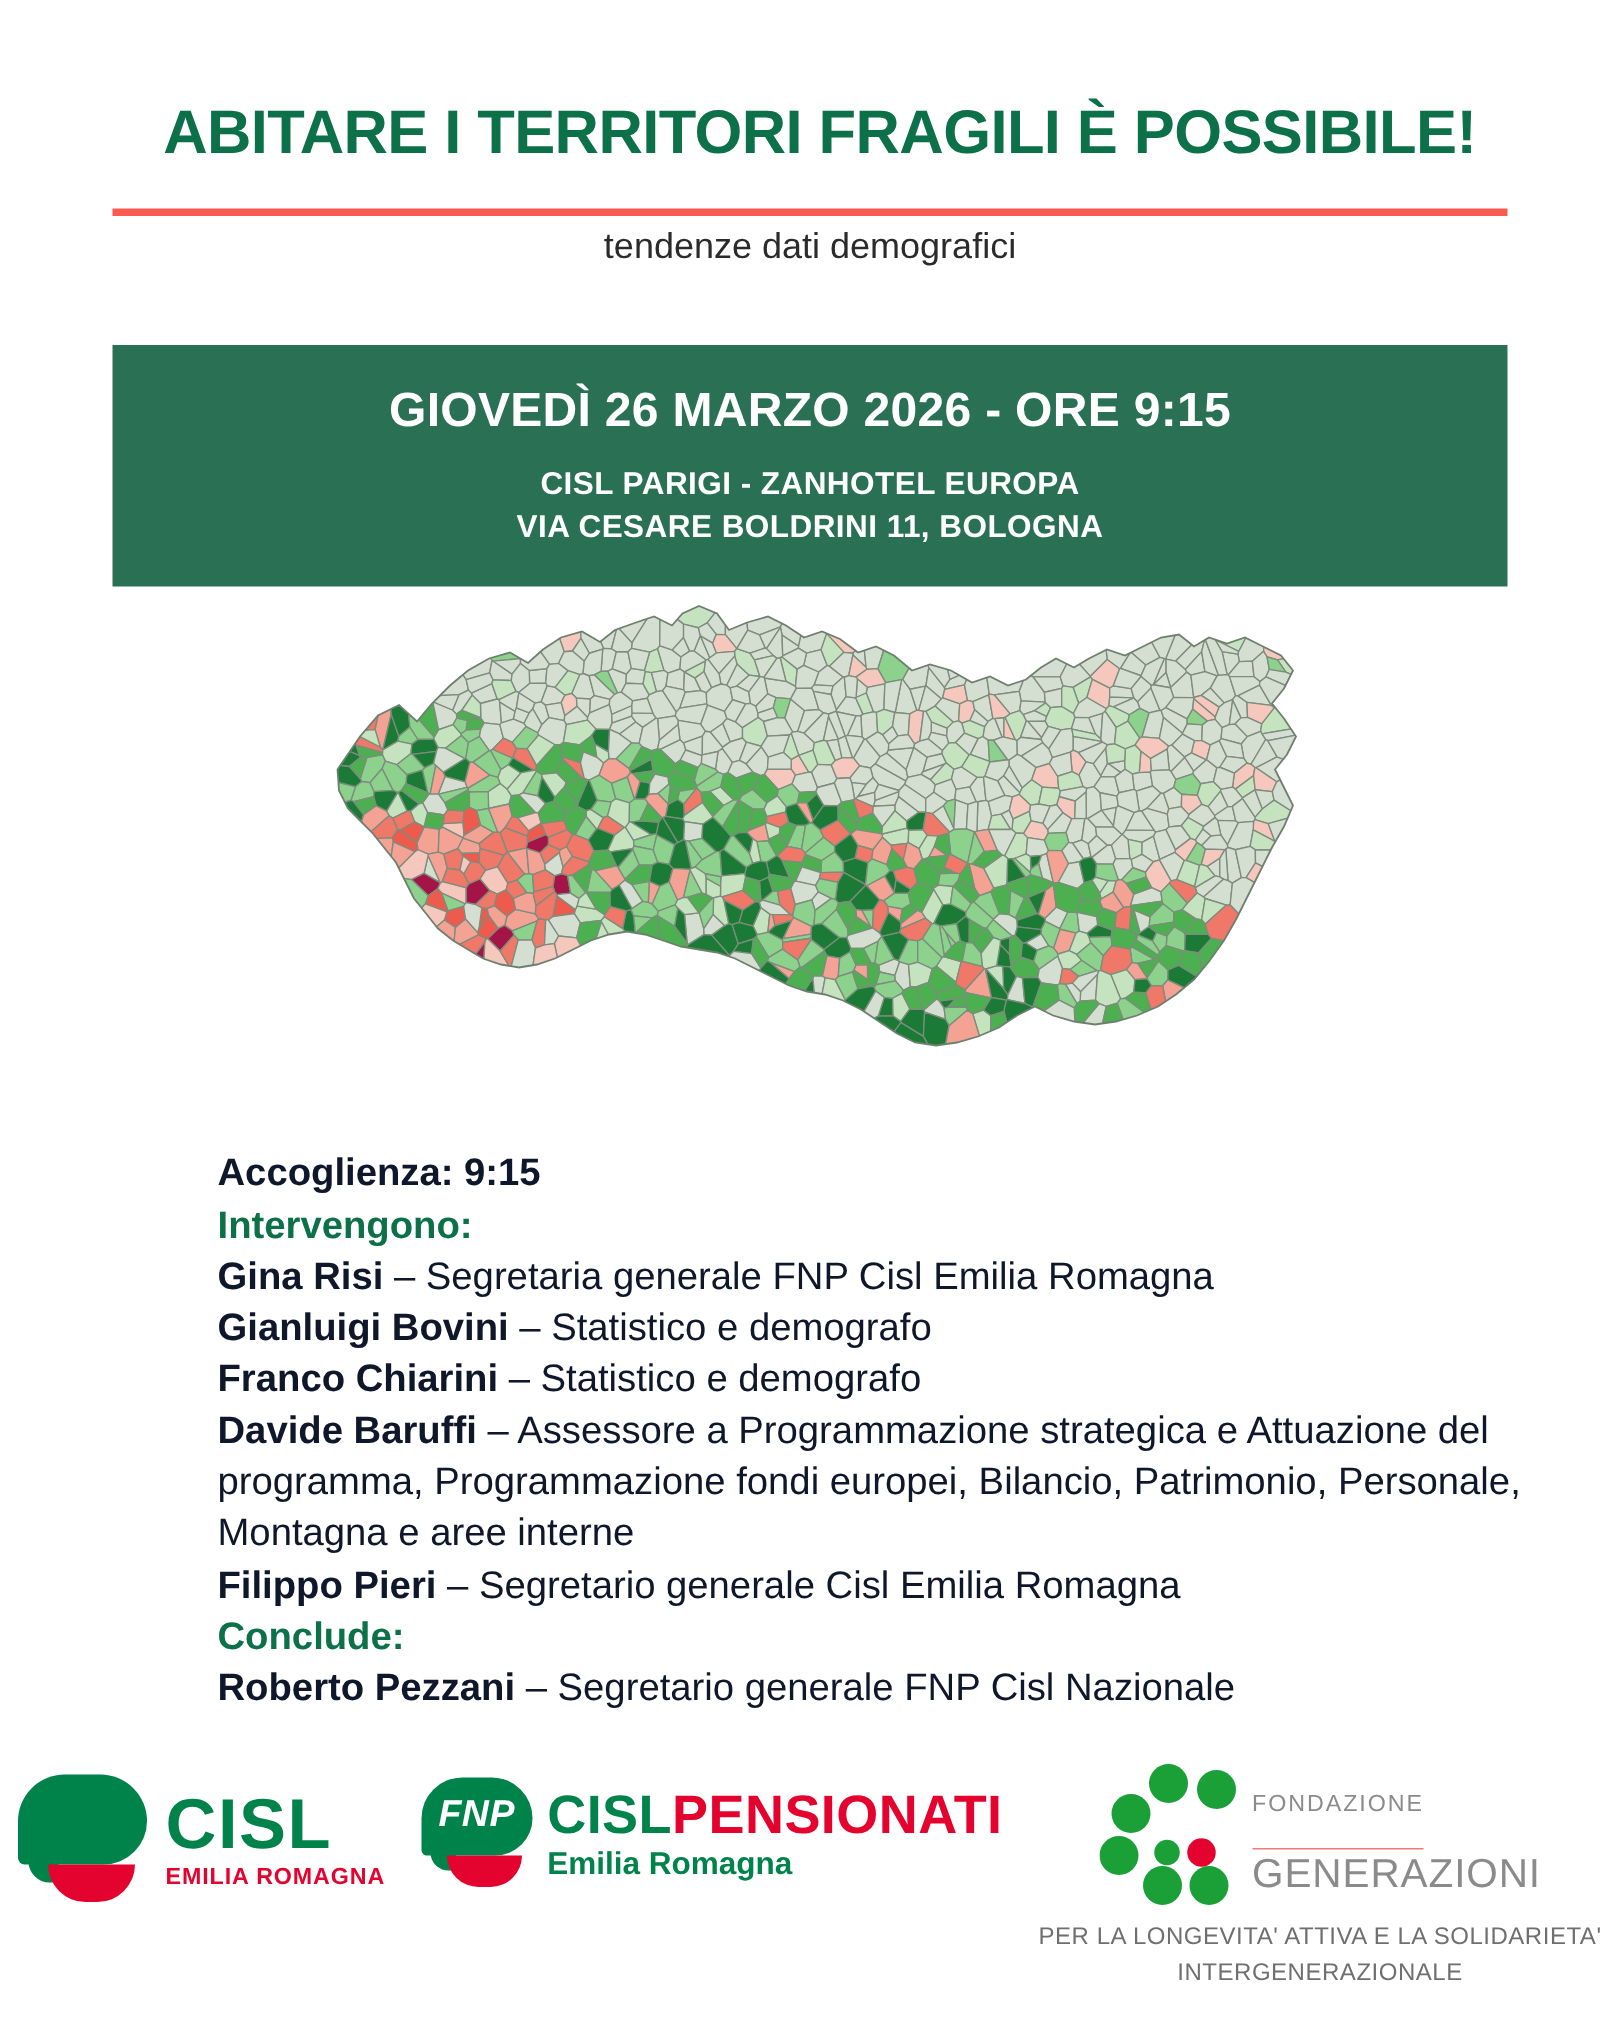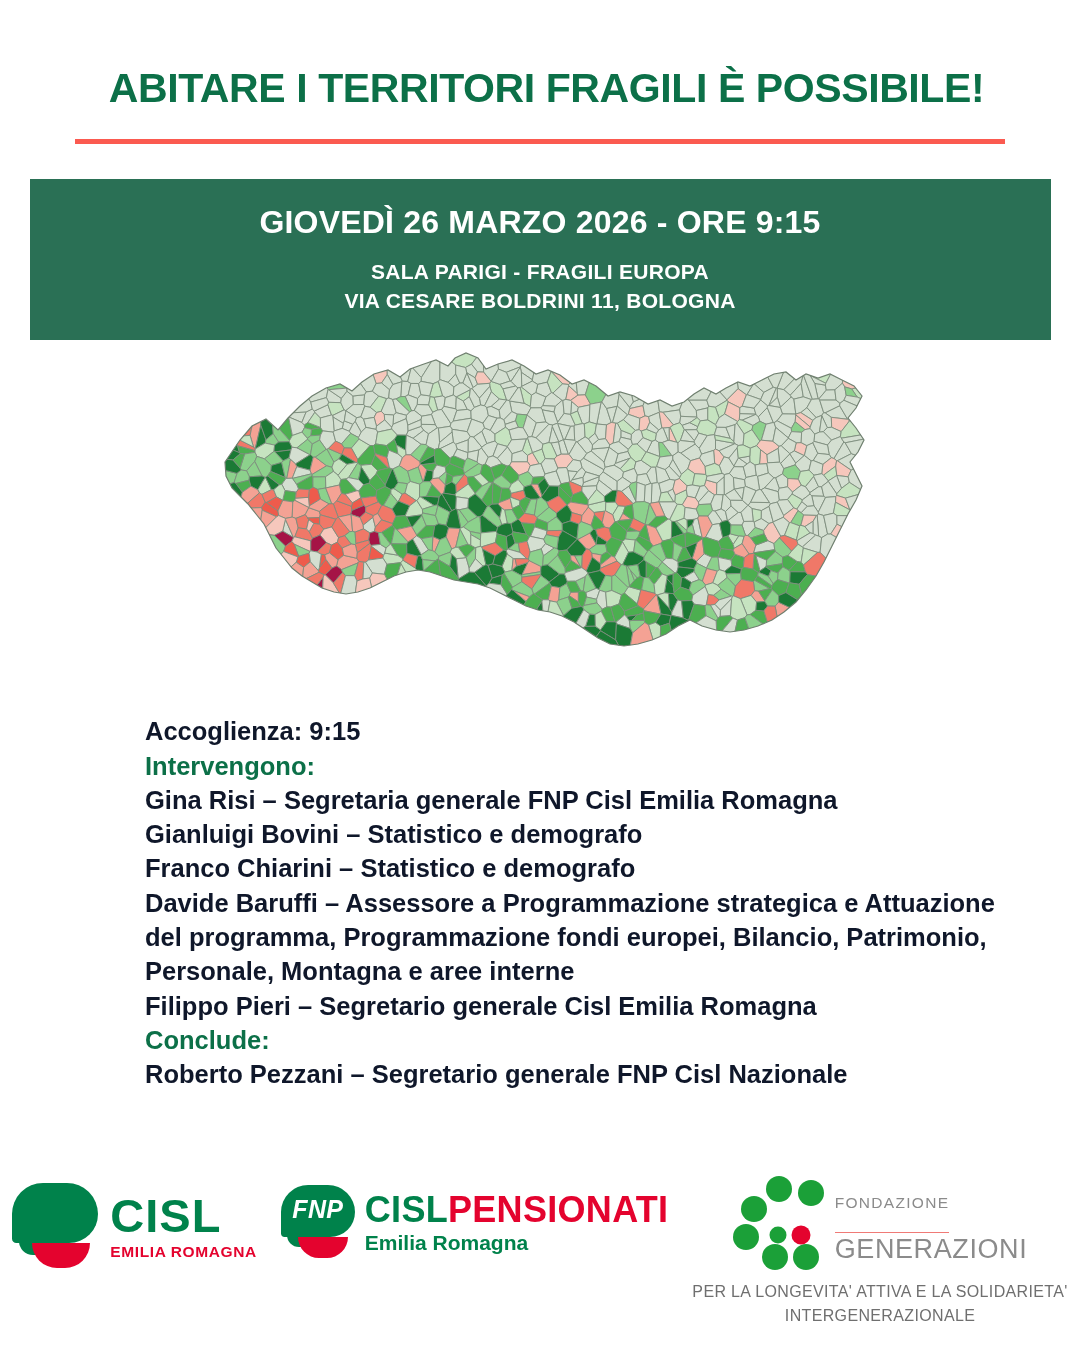--- a/index.html
+++ b/index.html
@@ -51,22 +51,22 @@
     margin: 0;
     padding: 7px 40px 0 40px;
     text-align: center;
     font-size: 24px;
     font-weight: normal;
     color: #2b2b2b;
   }
 
   
   .banner {
-    width: 1021px;
-    margin: 35px auto 0 auto;
+    width: 930px;
+    margin: 51px auto 0 auto;
     background: #2A7055;
     color: #ffffff;
     text-align: center;
     padding: 24px 20px 24px 20px;
     box-sizing: border-box;
   }
   .banner-date {
     font-size: 32px;
     font-weight: bold;
     letter-spacing: 0.2px;
@@ -111,21 +111,21 @@
     font-weight: bold;
   }
   .prog-line.green {
     font-weight: bold;
     color: #0C7048;
   }
   .prog-line .nm {
     font-weight: bold;
   }
   .prog-line .ro {
-    font-weight: bold;
+    font-weight: normal;
   }
 
   
   .logos {
     position: absolute;
     left: 0;
     bottom: 22px;
     width: 1080px;
     display: flex;
     align-items: flex-start;
@@ -210,25 +210,26 @@
 </style>
 </head>
 <body>
 
 <div class="poster">
 
   <h1 class="title">ABITARE I TERRITORI FRAGILI È POSSIBILE!</h1>
 
   <div class="rule"></div>
 
+  <p class="tagline">tendenze dati demografici</p>
 
   <div class="banner">
     <div class="banner-date">GIOVEDÌ 26 MARZO 2026 - ORE 9:15</div>
     <div class="banner-venue">
-      <div>SALA PARIGI - FRAGILI EUROPA</div>
+      <div>CISL PARIGI - ZANHOTEL EUROPA</div>
       <div>VIA CESARE BOLDRINI 11, BOLOGNA</div>
     </div>
   </div>
 
   <div class="map-wrap">
     <svg viewBox="0 0 1080 360" preserveAspectRatio="xMidYMid meet">
       <defs>
           <clipPath id="regionClip">
             <path d="M225,118 L240,96 L252,82 L266,75 L278,86 L288,74 L300,62 L312,52 L326,44 L340,40 L352,47 L362,38 L374,30 L388,26 L400,33 L410,25 L424,20 L436,16 L448,22 L455,14 L466,9 L478,14 L486,25 L498,20 L512,16 L524,22 L536,30 L548,26 L560,31 L572,40 L584,36 L596,42 L608,52 L620,48 L634,52 L648,60 L660,56 L672,62 L684,58 L694,50 L704,44 L716,50 L726,44 L738,38 L750,42 L762,36 L774,30 L786,28 L796,36 L806,30 L818,34 L830,30 L842,36 L854,42 L862,52 L856,64 L848,74 L856,84 L864,96 L858,108 L850,118 L856,130 L862,142 L856,156 L848,170 L840,186 L832,202 L824,218 L816,232 L806,246 L796,258 L784,268 L772,276 L758,282 L744,286 L730,288 L716,286 L702,282 L690,276 L678,282 L666,290 L652,296 L638,300 L624,302 L610,300 L598,294 L586,286 L574,278 L562,272 L550,268 L538,266 L526,262 L514,256 L502,250 L490,244 L478,240 L466,238 L454,236 L442,232 L430,228 L418,226 L406,228 L394,232 L382,238 L370,244 L358,248 L346,250 L334,248 L322,244 L312,238 L302,232 L292,224 L284,214 L276,204 L270,192 L264,180 L256,170 L248,160 L240,152 L232,144 L226,132 Z"></path>
           </clipPath>

